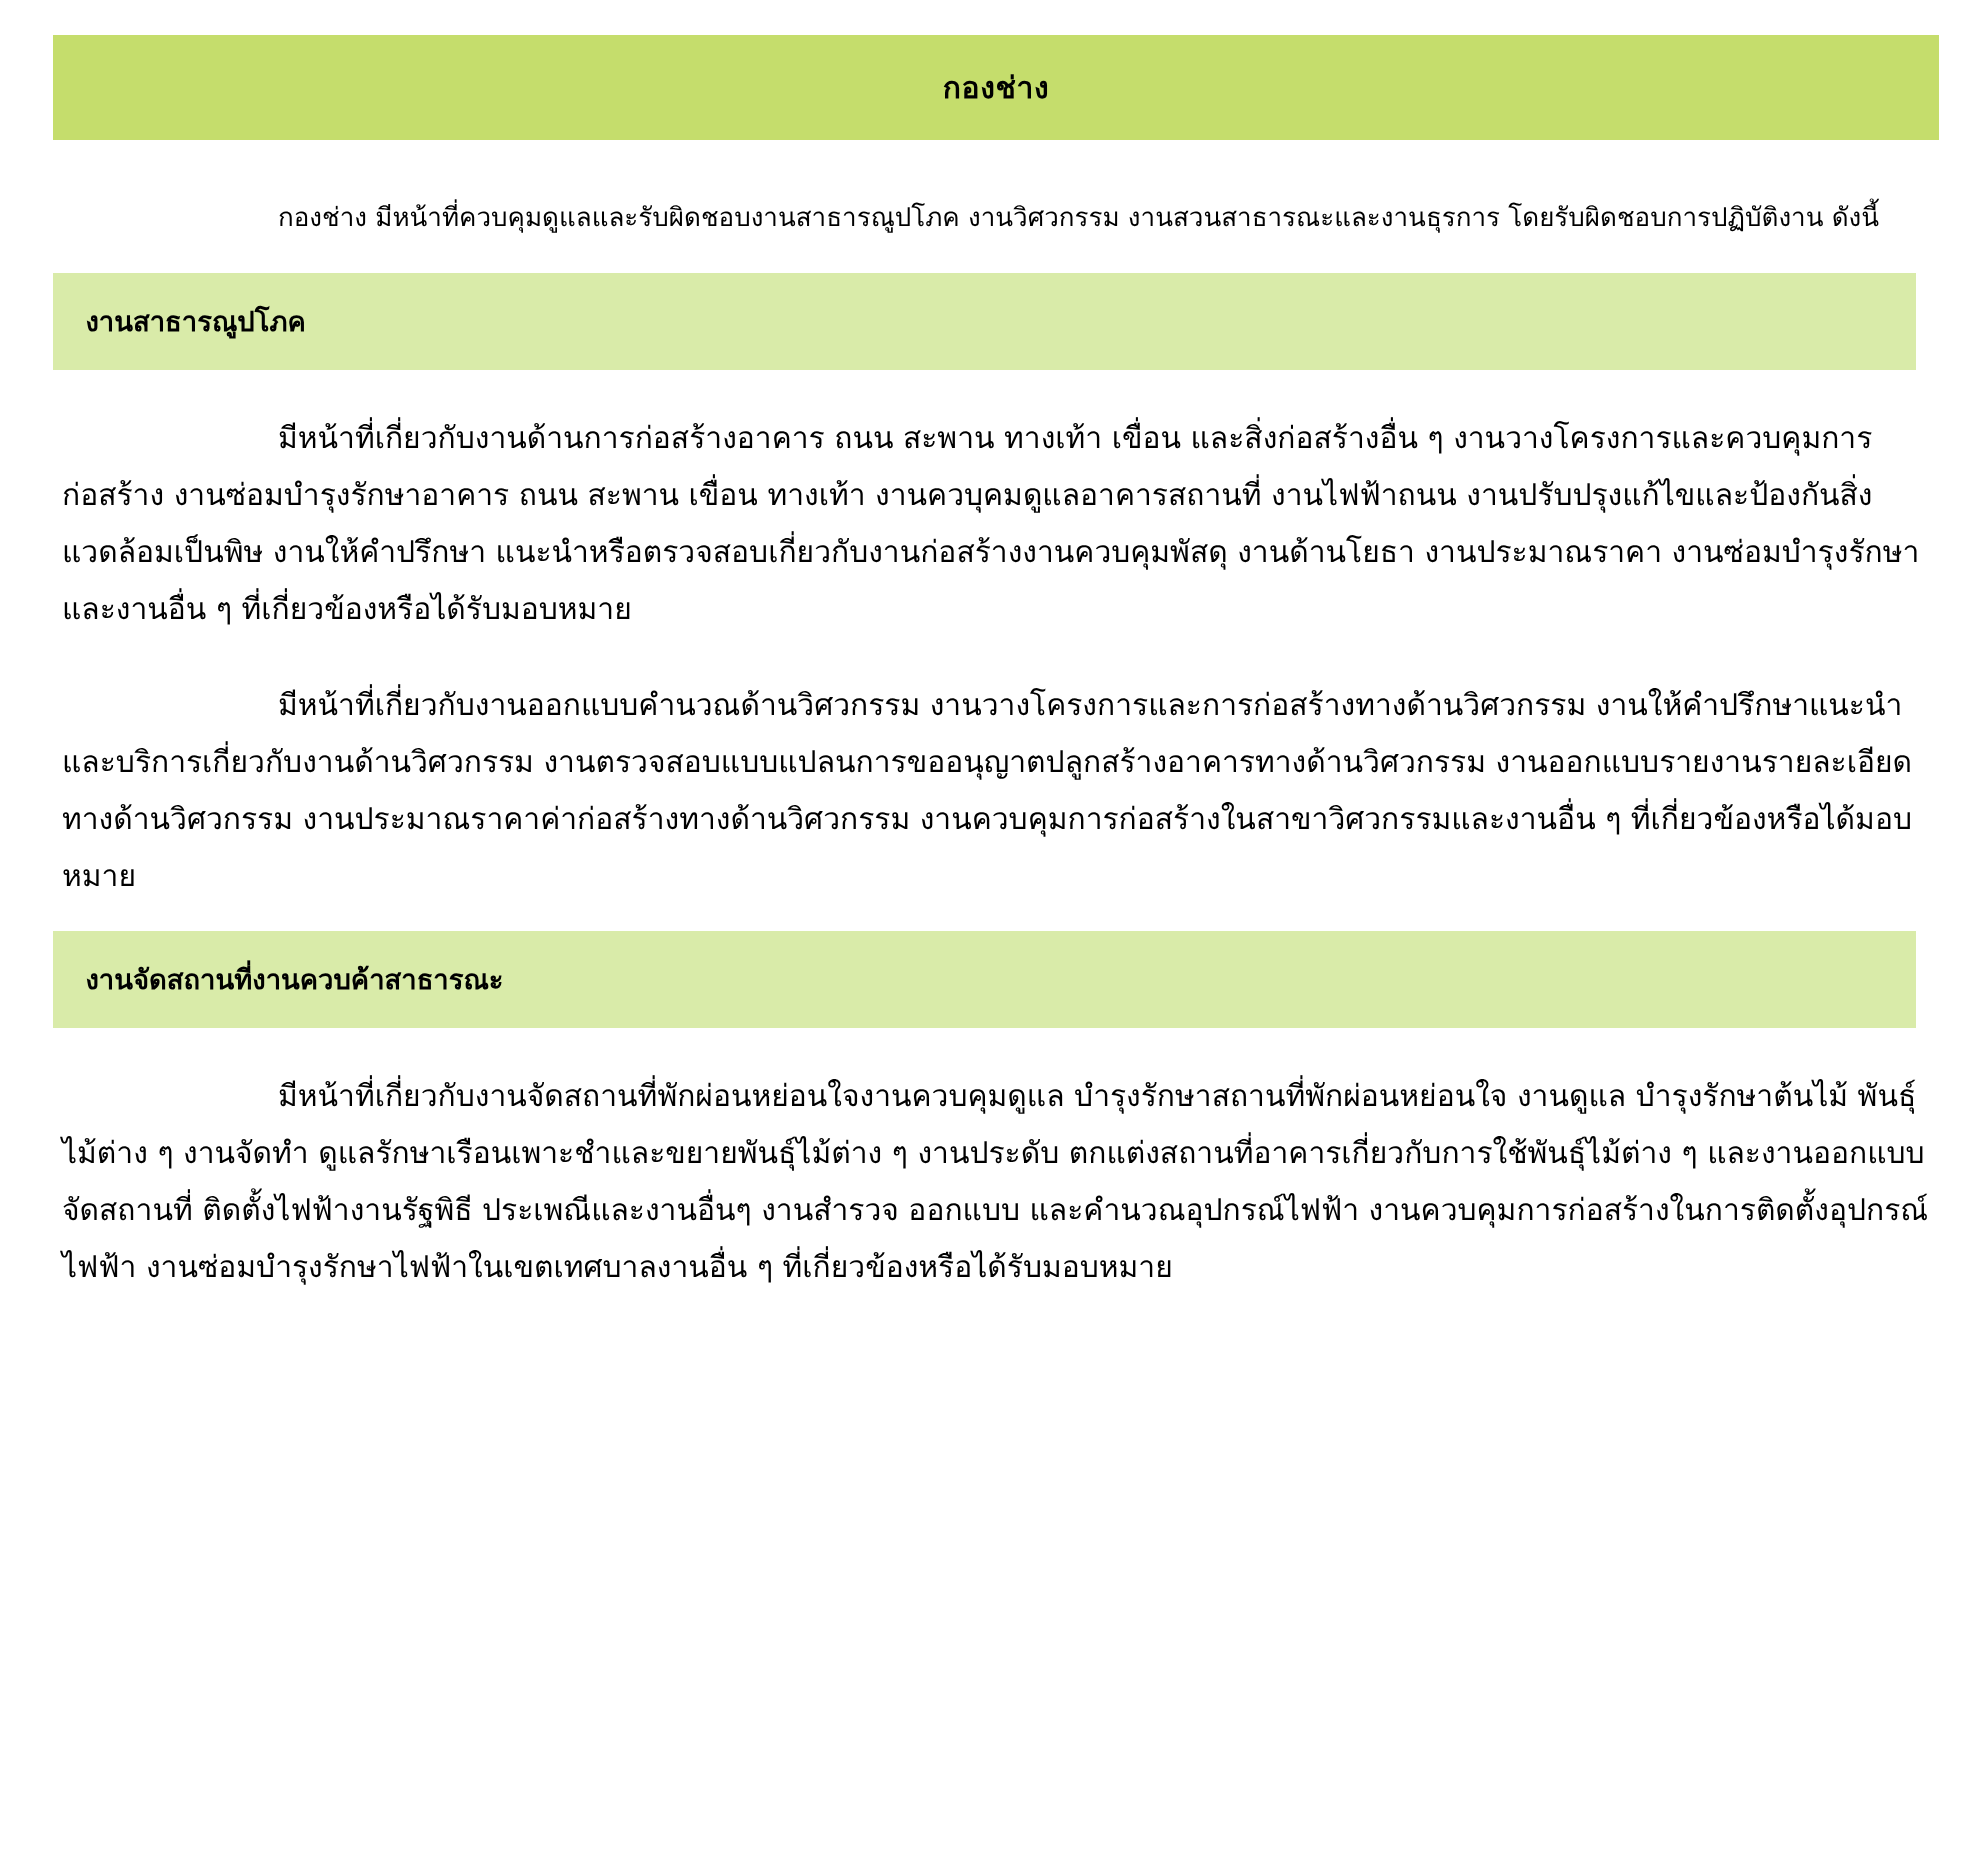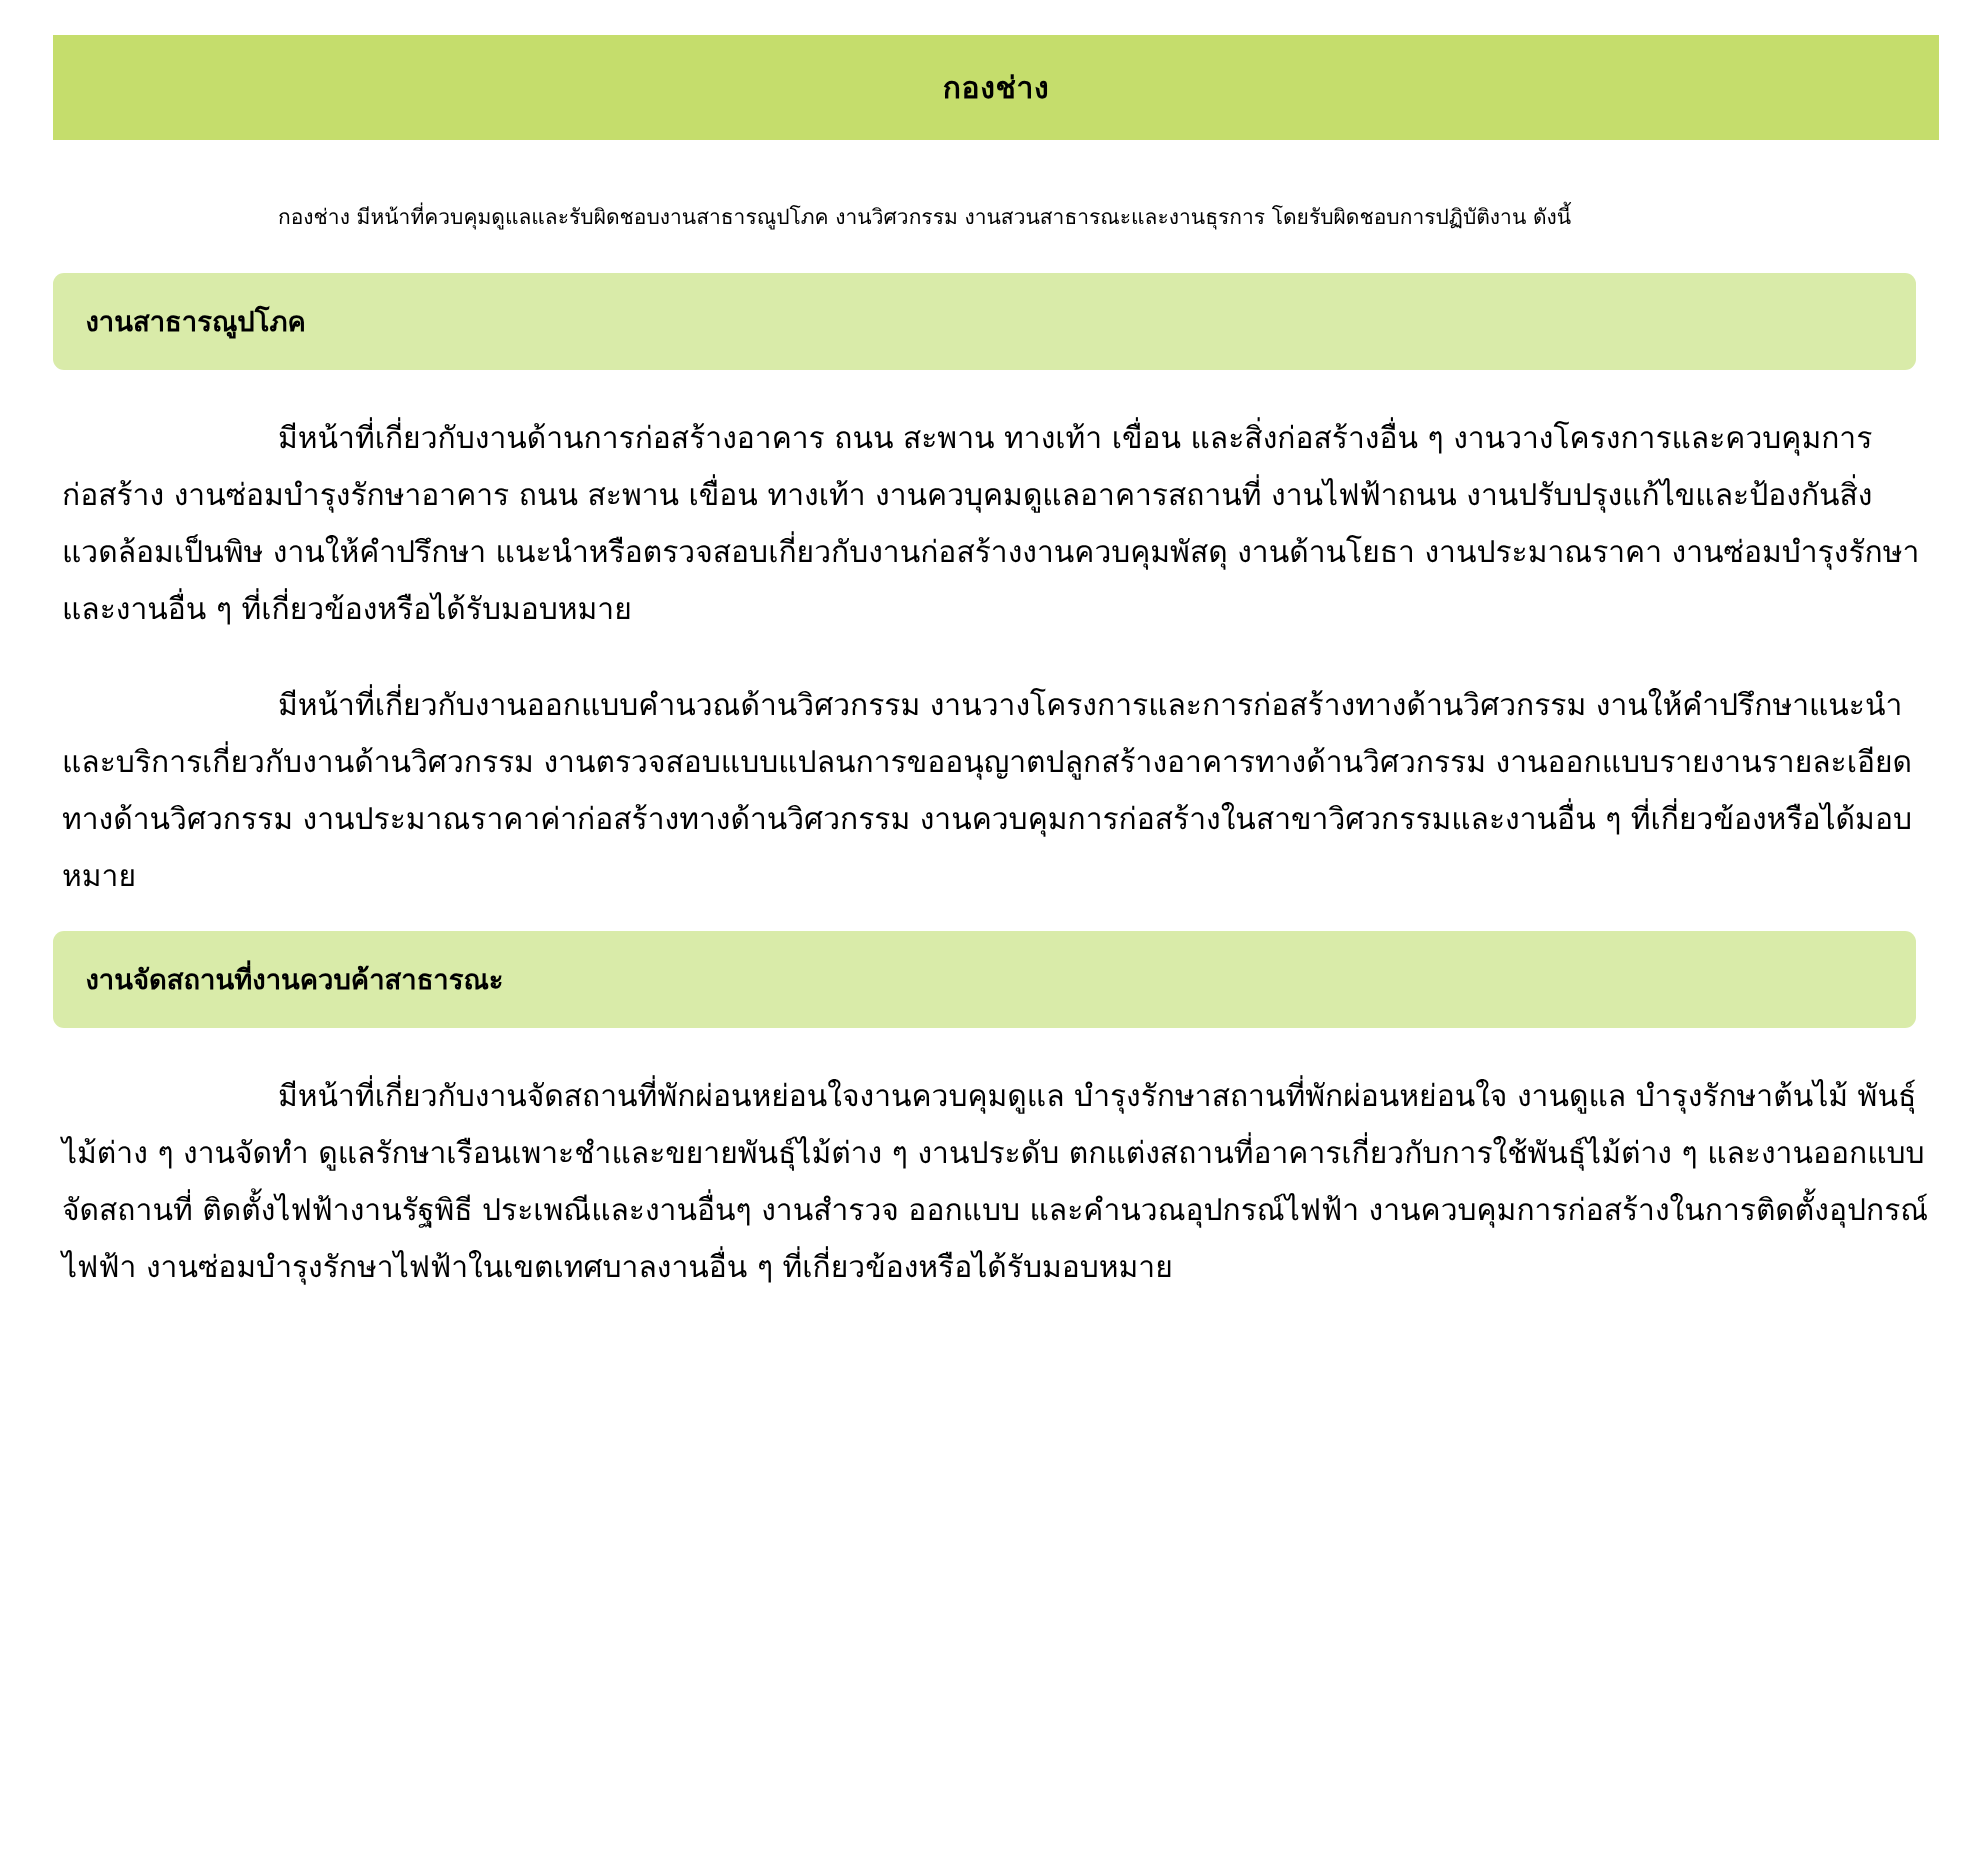--- a/index.html
+++ b/index.html
@@ -27,35 +27,34 @@
     justify-content: center;
   }
   .banner .title {
     font-size: 30px;
     font-weight: bold;
     letter-spacing: 0.6px;
   }
   
   .intro {
     margin: 49px 34px 0 62px;
-    font-size: 21px;
+    font-size: 26px;
     line-height: 57px;
     text-indent: 216px;
     text-align: left;
   }
   
   .section-bar {
     margin: 27px 49px 0 53px;
     height: 97px;
     background: #d9eba9;
     display: flex;
     align-items: center;
     padding-left: 32.5px;
     box-sizing: border-box;
-    border-radius: 11px;
   }
   .section-bar .heading {
     font-size: 27.4px;
     font-weight: bold;
   }
   
   .section-body {
     margin: 39px 34px 18px 62px;
     font-size: 30px;
     line-height: 57px;

